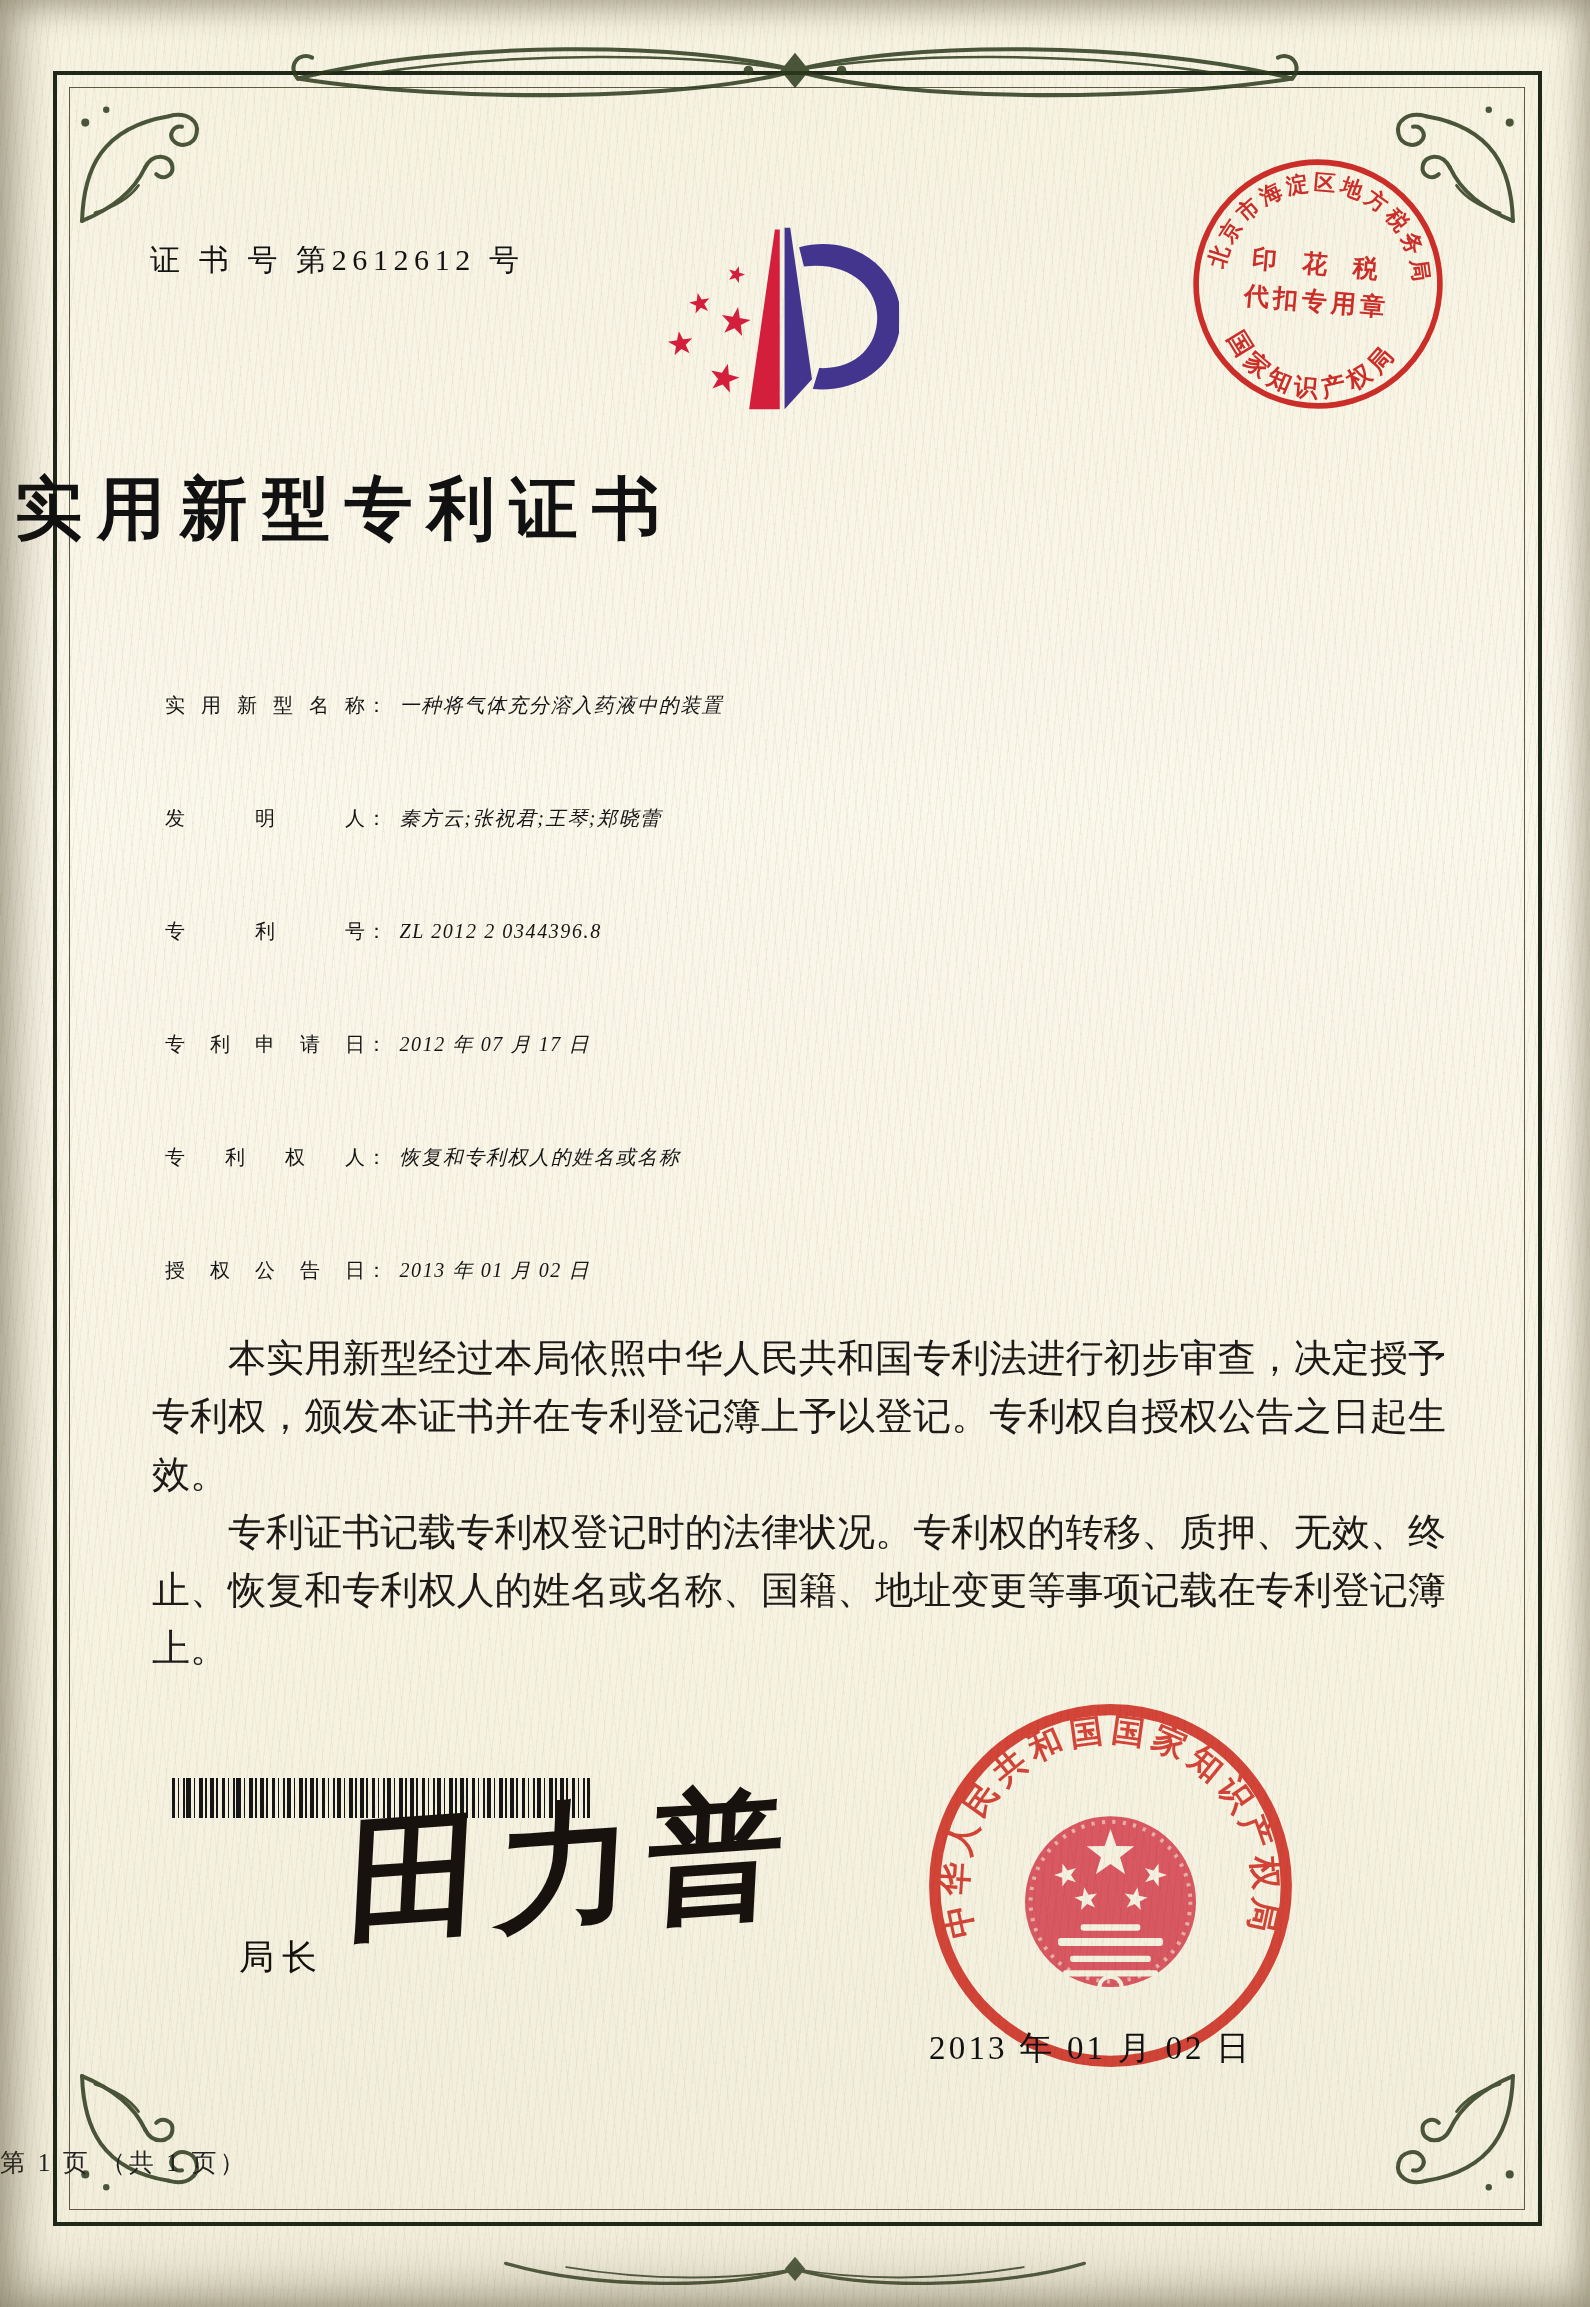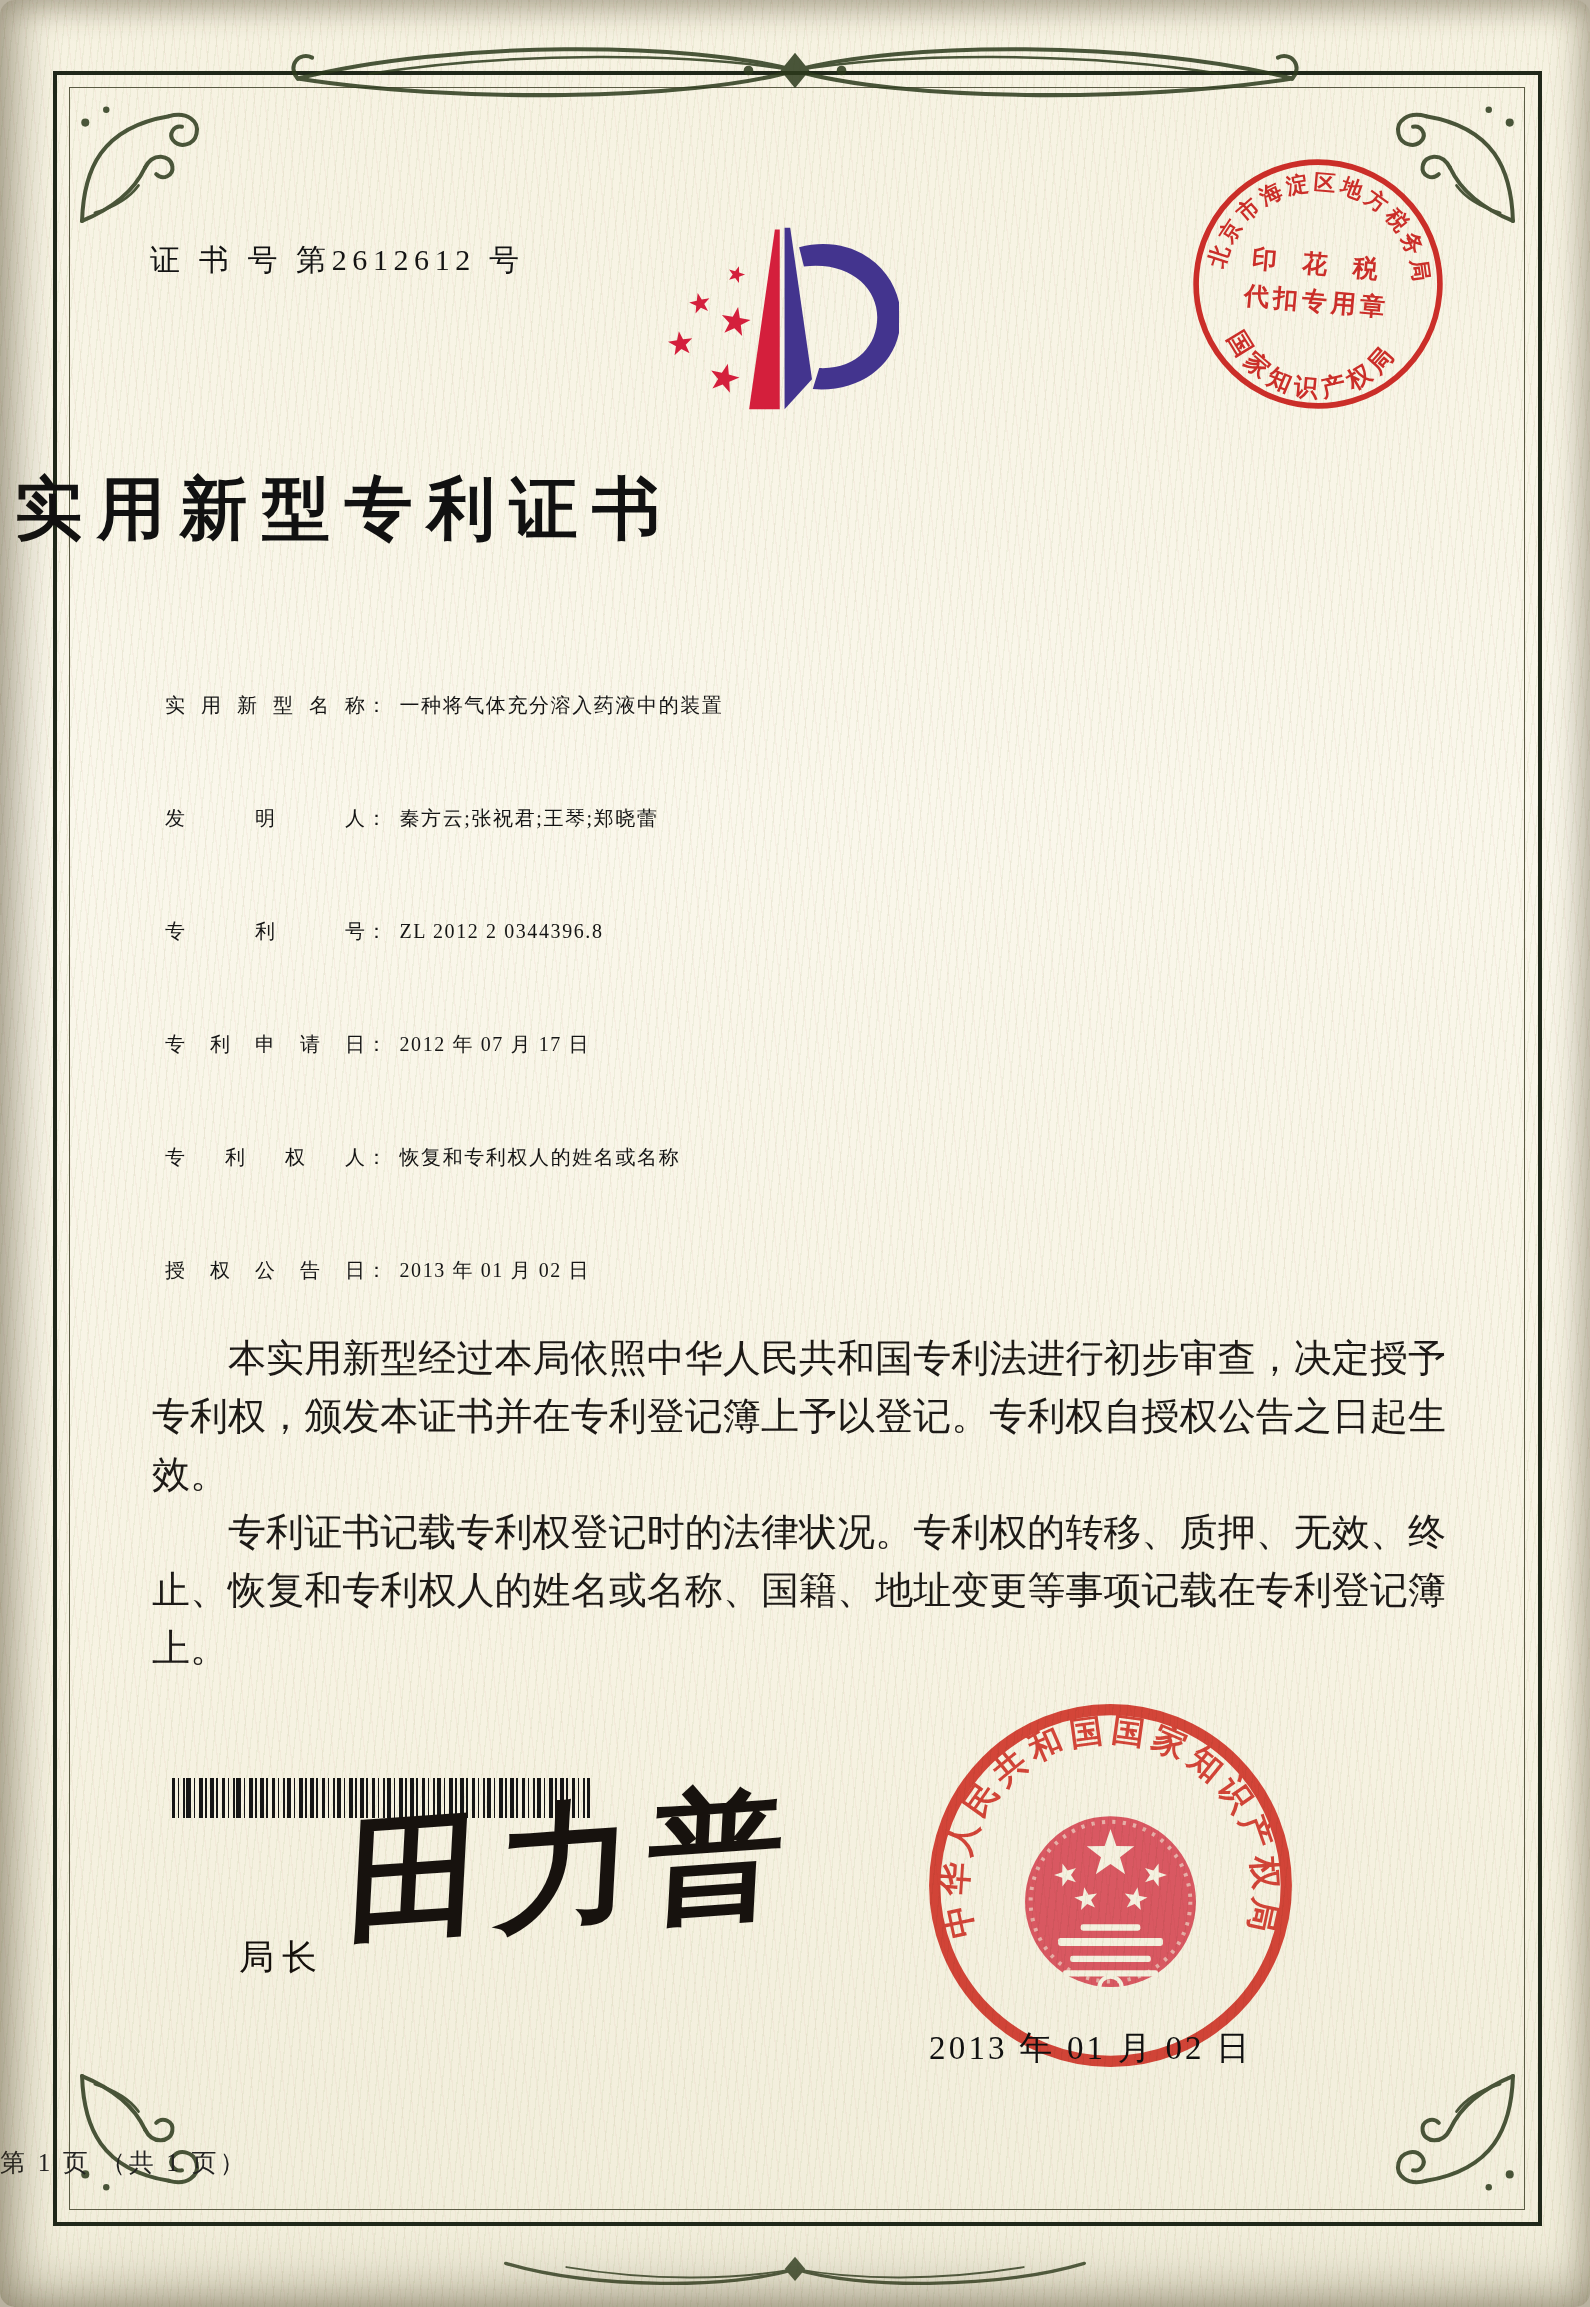--- a/index.html
+++ b/index.html
@@ -7,21 +7,20 @@
     position:relative;
     width:1590px;height:2307px;
     margin:0 auto;
     background:
       repeating-linear-gradient(96deg, rgba(173,190,140,.14) 0 1.2px, rgba(0,0,0,0) 1.2px 7.3px),
       repeating-linear-gradient(84deg, rgba(215,170,160,.10) 0 1.2px, rgba(0,0,0,0) 1.2px 10.5px),
       linear-gradient(180deg,#f6f2e1 0%,#faf7eb 35%,#f7f3e3 70%,#f1edda 100%);
     font-family:"Liberation Serif","DejaVu Serif",serif;
     color:#1b1b1b;
     overflow:hidden;
-    border-radius:15px;
   }
   .page::after{
     content:"";position:absolute;inset:0;pointer-events:none;
     box-shadow:
       inset 21px 0 39px rgba(70,58,34,.28),
       inset -11.3px 0 27.4px rgba(70,58,34,.16),
       inset 0 -27.4px 48px rgba(70,58,34,.22),
       inset 0 14.5px 27.4px rgba(70,58,34,.12);
   }
   .frame-outer{position:absolute;left:53px;right:48px;top:71px;bottom:81px;border:4.8px solid #20281a;}
@@ -37,21 +36,21 @@
   .cert-no{position:absolute;left:150px;top:240px;font-size:30px;letter-spacing:5.6px;color:#141414;}
   .logo{position:absolute;left:621px;top:210px;}
   .tax-stamp{position:absolute;left:1184px;top:150px;transform:rotate(5deg);opacity:.95;}
   .title{position:absolute;left:0;right:0;top:464px;margin:0;text-align:left;
          font-size:68px;font-weight:700;letter-spacing:14.5px;text-indent:14.5px;color:#111;}
 
   .fields{position:absolute;left:165px;top:649px;right:177px;}
   .field-row{height:113px;display:flex;align-items:center;font-size:20px;color:#151515;}
   .flabel{display:inline-block;width:200px;text-align:justify;text-align-last:justify;}
   .fcolon{display:inline-block;margin:0 3.2px 0 1.6px;}
-  .fvalue{display:inline-block;margin-left:9.7px;letter-spacing:1.6px;white-space:nowrap;}
+  .fvalue{display:inline-block;margin-left:9.7px;letter-spacing:1.6px;white-space:nowrap;font-style:italic;}
 
   .body-text{position:absolute;left:152px;top:1329px;width:1294px;}
   .body-text p{margin:0;text-indent:2em;font-size:38px;line-height:58px;
                text-align:justify;text-justify:inter-ideograph;color:#1d1a17;}
 
   .barcode{position:absolute;left:172px;top:1778px;width:418px;height:40px;
     background:repeating-linear-gradient(90deg,
       #161616 0 3.2px, transparent 3.2px 5.6px,
       #161616 5.6px 7.3px, transparent 7.3px 11.3px,
       #161616 11.3px 13px, transparent 13px 14.5px,

